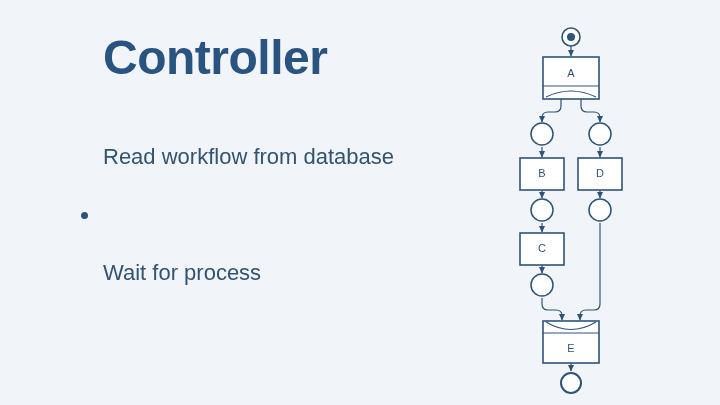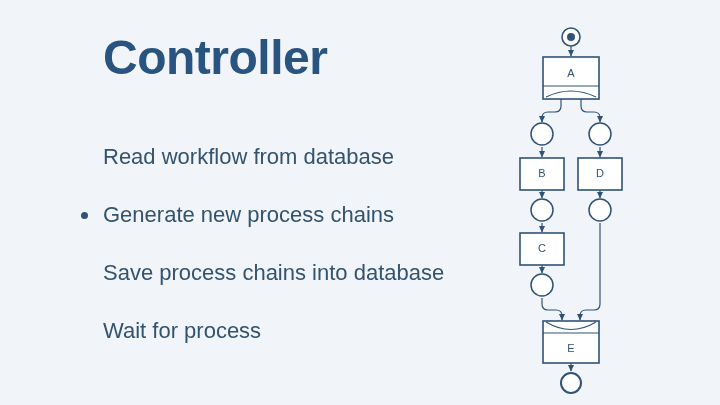--- a/index.html
+++ b/index.html
@@ -106,27 +106,22 @@
 
     <div id="bullet-list">
 
       <div class="bullet-row">
 
         <span class="bullet-label">Read workflow from database</span>
       </div>
 
       <div class="bullet-row">
         <span class="bullet-marker"></span>
-        <span class="bullet-label">Generate new process chains</span>
       </div>
 
-      <div class="bullet-row">
-
-        <span class="bullet-label">Save process chains into database</span>
-      </div>
 
       <div class="bullet-row">
 
         <span class="bullet-label">Wait for process</span>
       </div>
 
     </div>
   </div>
 
   <div id="diagram">

